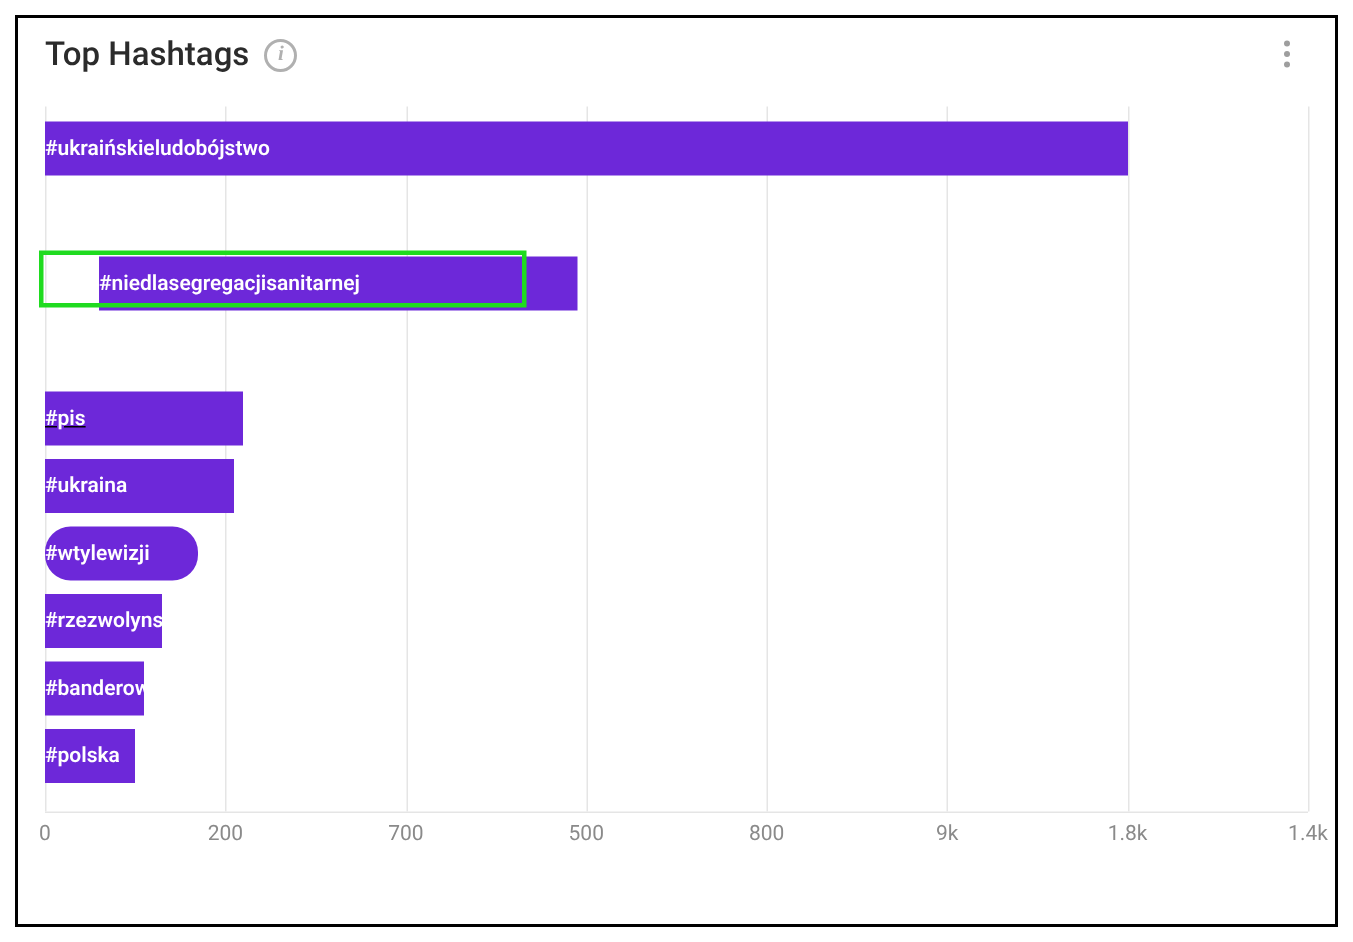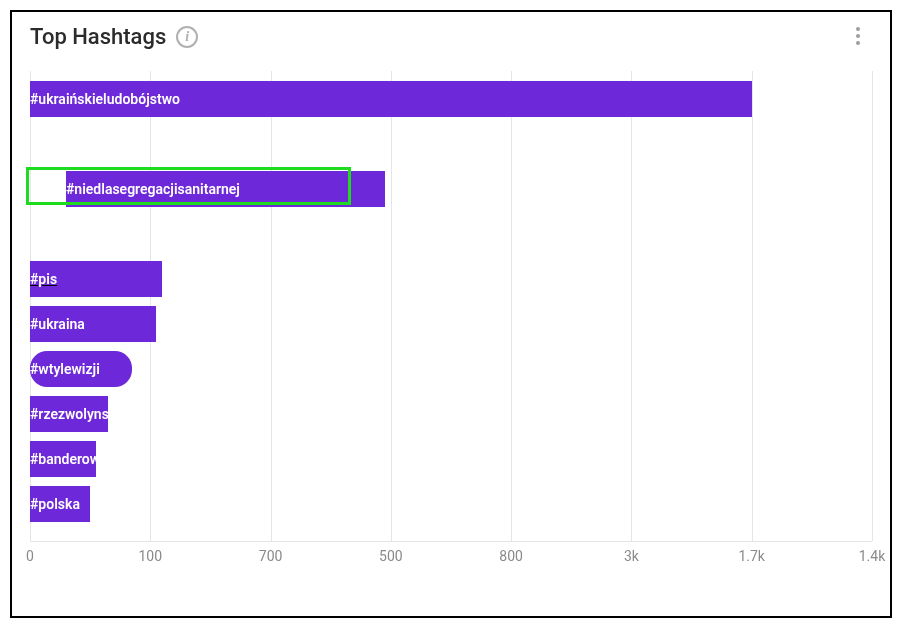--- a/index.html
+++ b/index.html
@@ -170,22 +170,22 @@
           </div>
         </div>
         <div class="bar-row" style="top: 415px; width: 100%;">
           <div class="bar" style="width: 7.14286%;">
             <span class="bar-label">#polska</span>
           </div>
         </div>
       </div>
     <div class="axis" id="axis">
         <div class="tick-label" style="left: 0%;">0</div>
-        <div class="tick-label" style="left: 14.2857%;">100</div>
+        <div class="tick-label" style="left: 14.2857%;">200</div>
         <div class="tick-label" style="left: 28.5714%;">700</div>
         <div class="tick-label" style="left: 42.8571%;">500</div>
         <div class="tick-label" style="left: 57.1429%;">800</div>
-        <div class="tick-label" style="left: 71.4286%;">3k</div>
-        <div class="tick-label" style="left: 85.7143%;">1.7k</div>
+        <div class="tick-label" style="left: 71.4286%;">9k</div>
+        <div class="tick-label" style="left: 85.7143%;">1.8k</div>
         <div class="tick-label" style="left: 100%;">1.4k</div>
       </div>
   </div>
 </div>
 
 </body></html>

